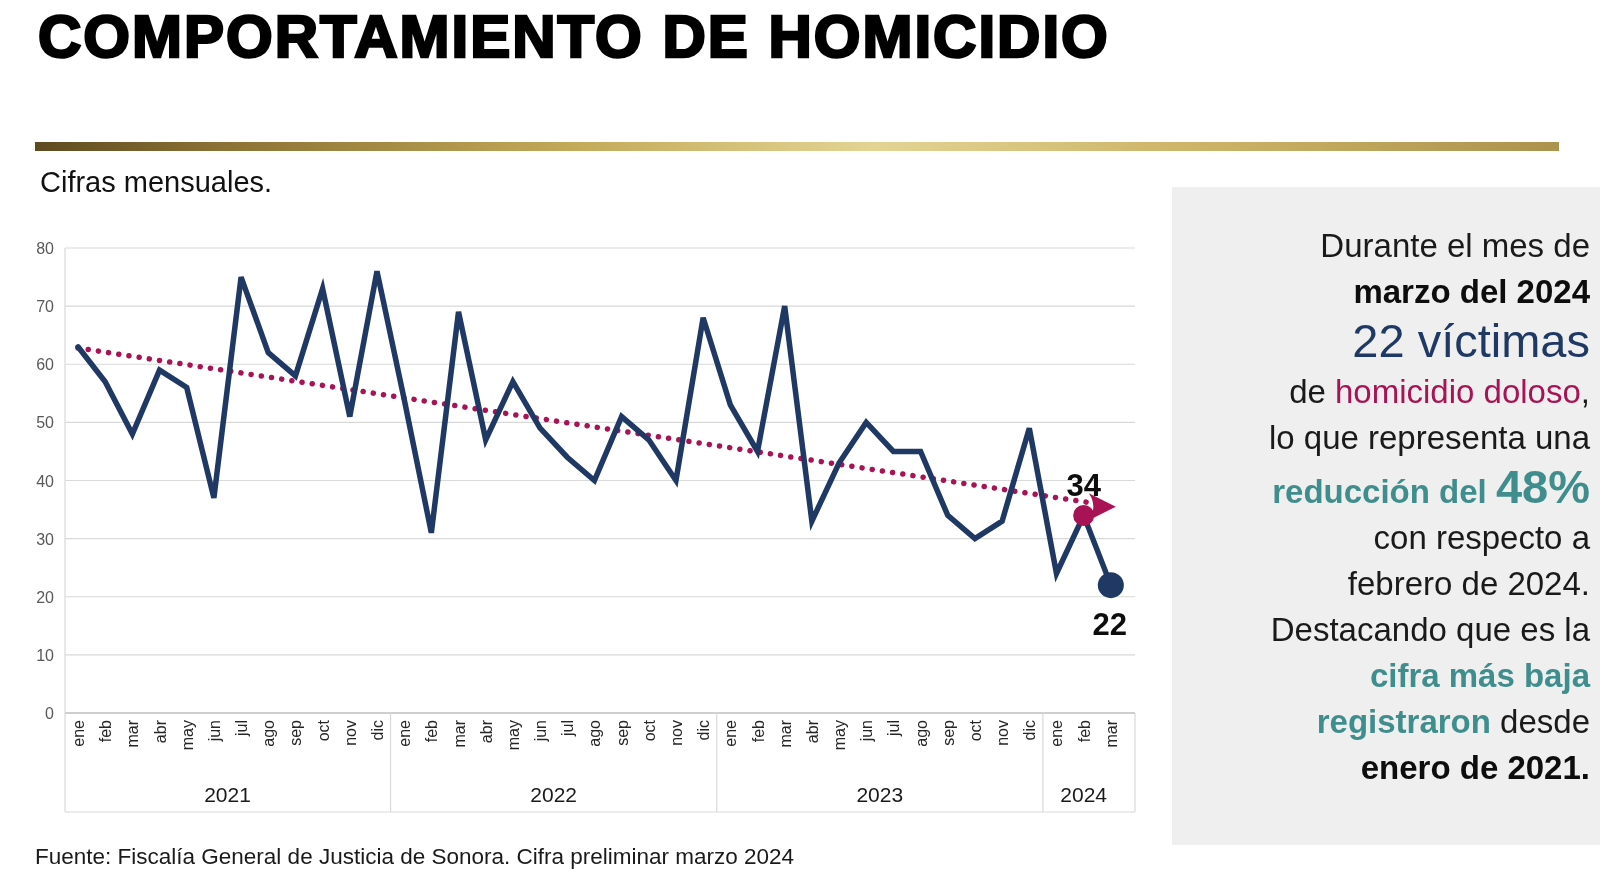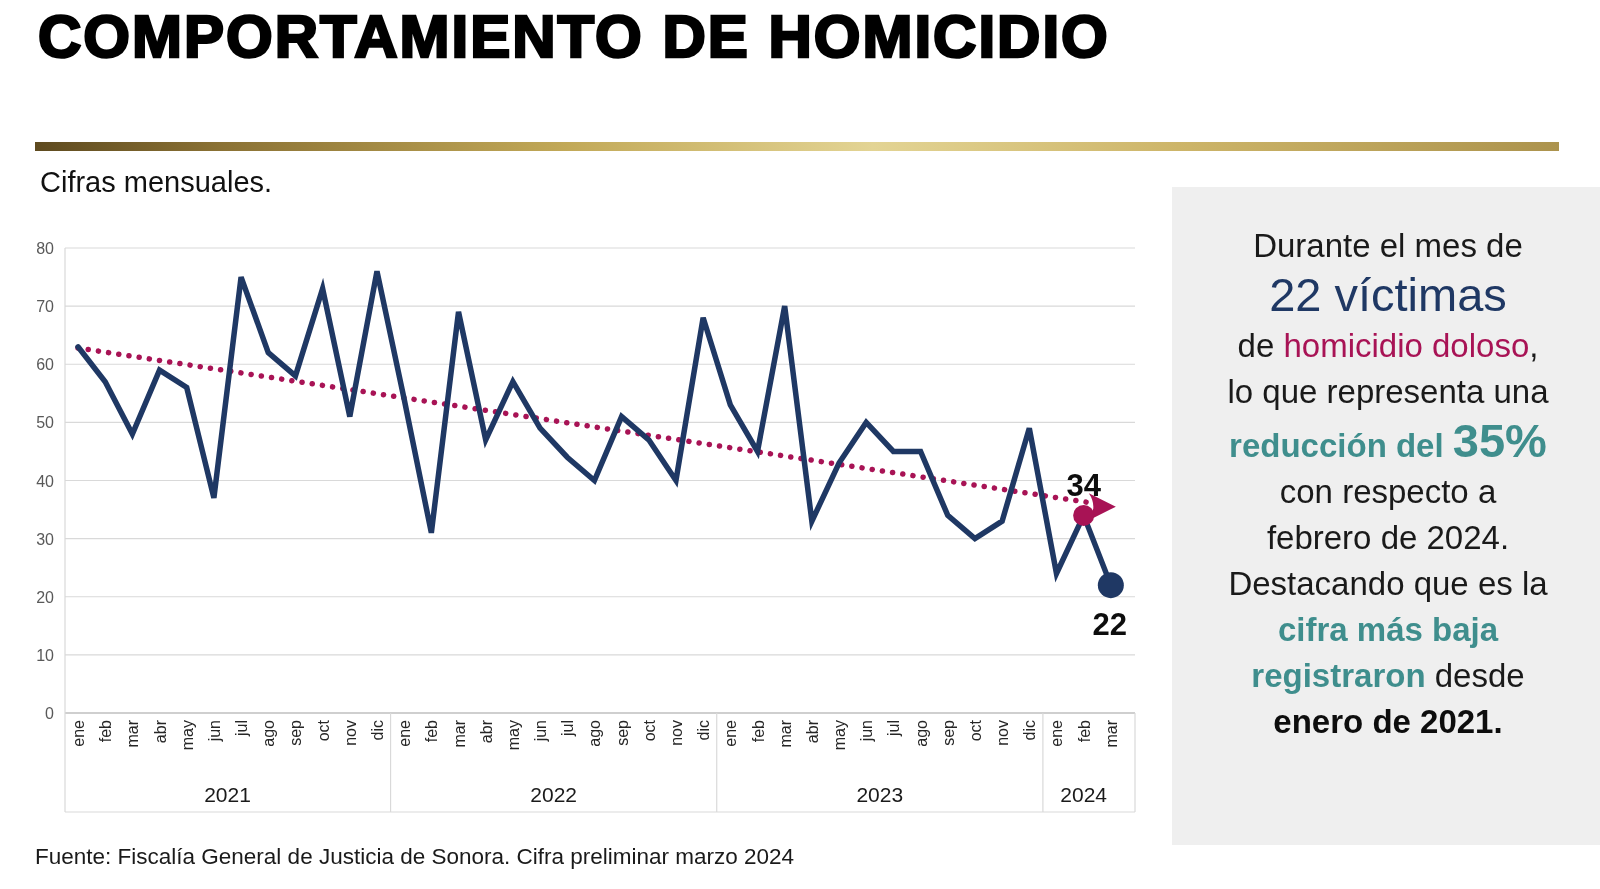--- a/index.html
+++ b/index.html
@@ -16,21 +16,21 @@
     font-size:29px;color:#111;}
 
   #chart-svg{position:absolute;left:0;top:0;}
   .ytick{font-family:"Liberation Sans",sans-serif;font-size:16px;fill:#595959;}
   .mtick{font-family:"Liberation Sans",sans-serif;font-size:16px;fill:#262626;}
   .yearlab{font-family:"Liberation Sans",sans-serif;font-size:21px;fill:#1a1a1a;}
   .ann{font-family:"Liberation Sans",sans-serif;font-size:31px;font-weight:700;fill:#0d0d0d;}
 
   .sidebar{position:absolute;left:1172px;top:187px;width:428px;height:658px;
     background:var(--panel,#EFEFEF);box-sizing:border-box;
-    padding:36px 10px 0 14px;text-align:center;}
+    padding:36px 10px 0 14px;text-align:right;}
   .sb-line{font-size:33px;line-height:46px;color:#1a1a1a;white-space:nowrap;}
   .run-normal{color:#1a1a1a;font-weight:400;}
   .run-bold{color:#0d0d0d;font-weight:700;}
   .run-navy-big{color:var(--navy,#1F3864);font-weight:400;font-size:47px;line-height:52px;}
   .run-magenta{color:var(--magenta,#A3195B);font-weight:400;}
   .run-teal{color:var(--teal,#3F8E8D);font-weight:700;}
   .run-teal-big{color:var(--teal,#3F8E8D);font-weight:700;font-size:47px;line-height:52px;}
 
   .footer-source{position:absolute;left:35px;top:844px;font-size:22.5px;color:#1a1a1a;}
 </style>
@@ -119,24 +119,25 @@
     <polyline points="78,346.8125 105.18,381.6875 132.36,434 159.54,370.0625 186.72,387.5 213.9,497.9375 241.07999999999998,277.0625 268.26,352.625 295.44,375.875 322.62,288.6875 349.8,416.5625 376.98,271.25 404.15999999999997,399.125 431.34,532.8125 458.52,311.9375 485.7,439.8125 512.88,381.6875 540.06,428.1875 567.24,457.25 594.42,480.5 621.6,416.5625 648.78,439.8125 675.96,480.5 703.14,317.75 730.3199999999999,404.9375 757.5,451.4375 784.68,306.125 811.86,521.1875 839.04,463.0625 866.22,422.375 893.4,451.4375 920.58,451.4375 947.76,515.375 974.9399999999999,538.625 1002.12,521.1875 1029.3,428.1875 1056.48,573.5 1083.6599999999999,515.375 1110.84,585.125" fill="none" stroke="#1F3864" stroke-width="5.5" stroke-linejoin="miter" stroke-linecap="round"></polyline>
     <circle cx="1083.6599999999999" cy="515.375" r="10.5" fill="#A81355"></circle>
     <text x="1083.6599999999999" y="496.375" text-anchor="middle" class="ann">34</text>
     <circle cx="1110.84" cy="585.125" r="13" fill="#1F3864"></circle>
     <text x="1109.84" y="635.125" text-anchor="middle" class="ann">22</text>
   </svg>
 
 <div class="sidebar">
   <div>
       <div class="sb-line"><span class="run-normal">Durante el mes de</span></div>
+      <div class="sb-line"><span class="run-bold">marzo del 2024</span></div>
       <div class="sb-line"><span class="run-navy-big">22 víctimas</span></div>
       <div class="sb-line"><span class="run-normal">de </span><span class="run-magenta">homicidio doloso</span><span class="run-normal">,</span></div>
       <div class="sb-line"><span class="run-normal">lo que representa una</span></div>
-      <div class="sb-line"><span class="run-teal">reducción del </span><span class="run-teal-big">35%</span></div>
+      <div class="sb-line"><span class="run-teal">reducción del </span><span class="run-teal-big">48%</span></div>
       <div class="sb-line"><span class="run-normal">con respecto a</span></div>
       <div class="sb-line"><span class="run-normal">febrero de 2024.</span></div>
       <div class="sb-line"><span class="run-normal">Destacando que es la</span></div>
       <div class="sb-line"><span class="run-teal">cifra más baja</span></div>
       <div class="sb-line"><span class="run-teal">registraron</span><span class="run-normal"> desde</span></div>
       <div class="sb-line"><span class="run-bold">enero de 2021.</span></div>
     </div>
 </div>
 
 <div class="footer-source">Fuente: Fiscalía General de Justicia de Sonora. Cifra preliminar marzo 2024</div>

